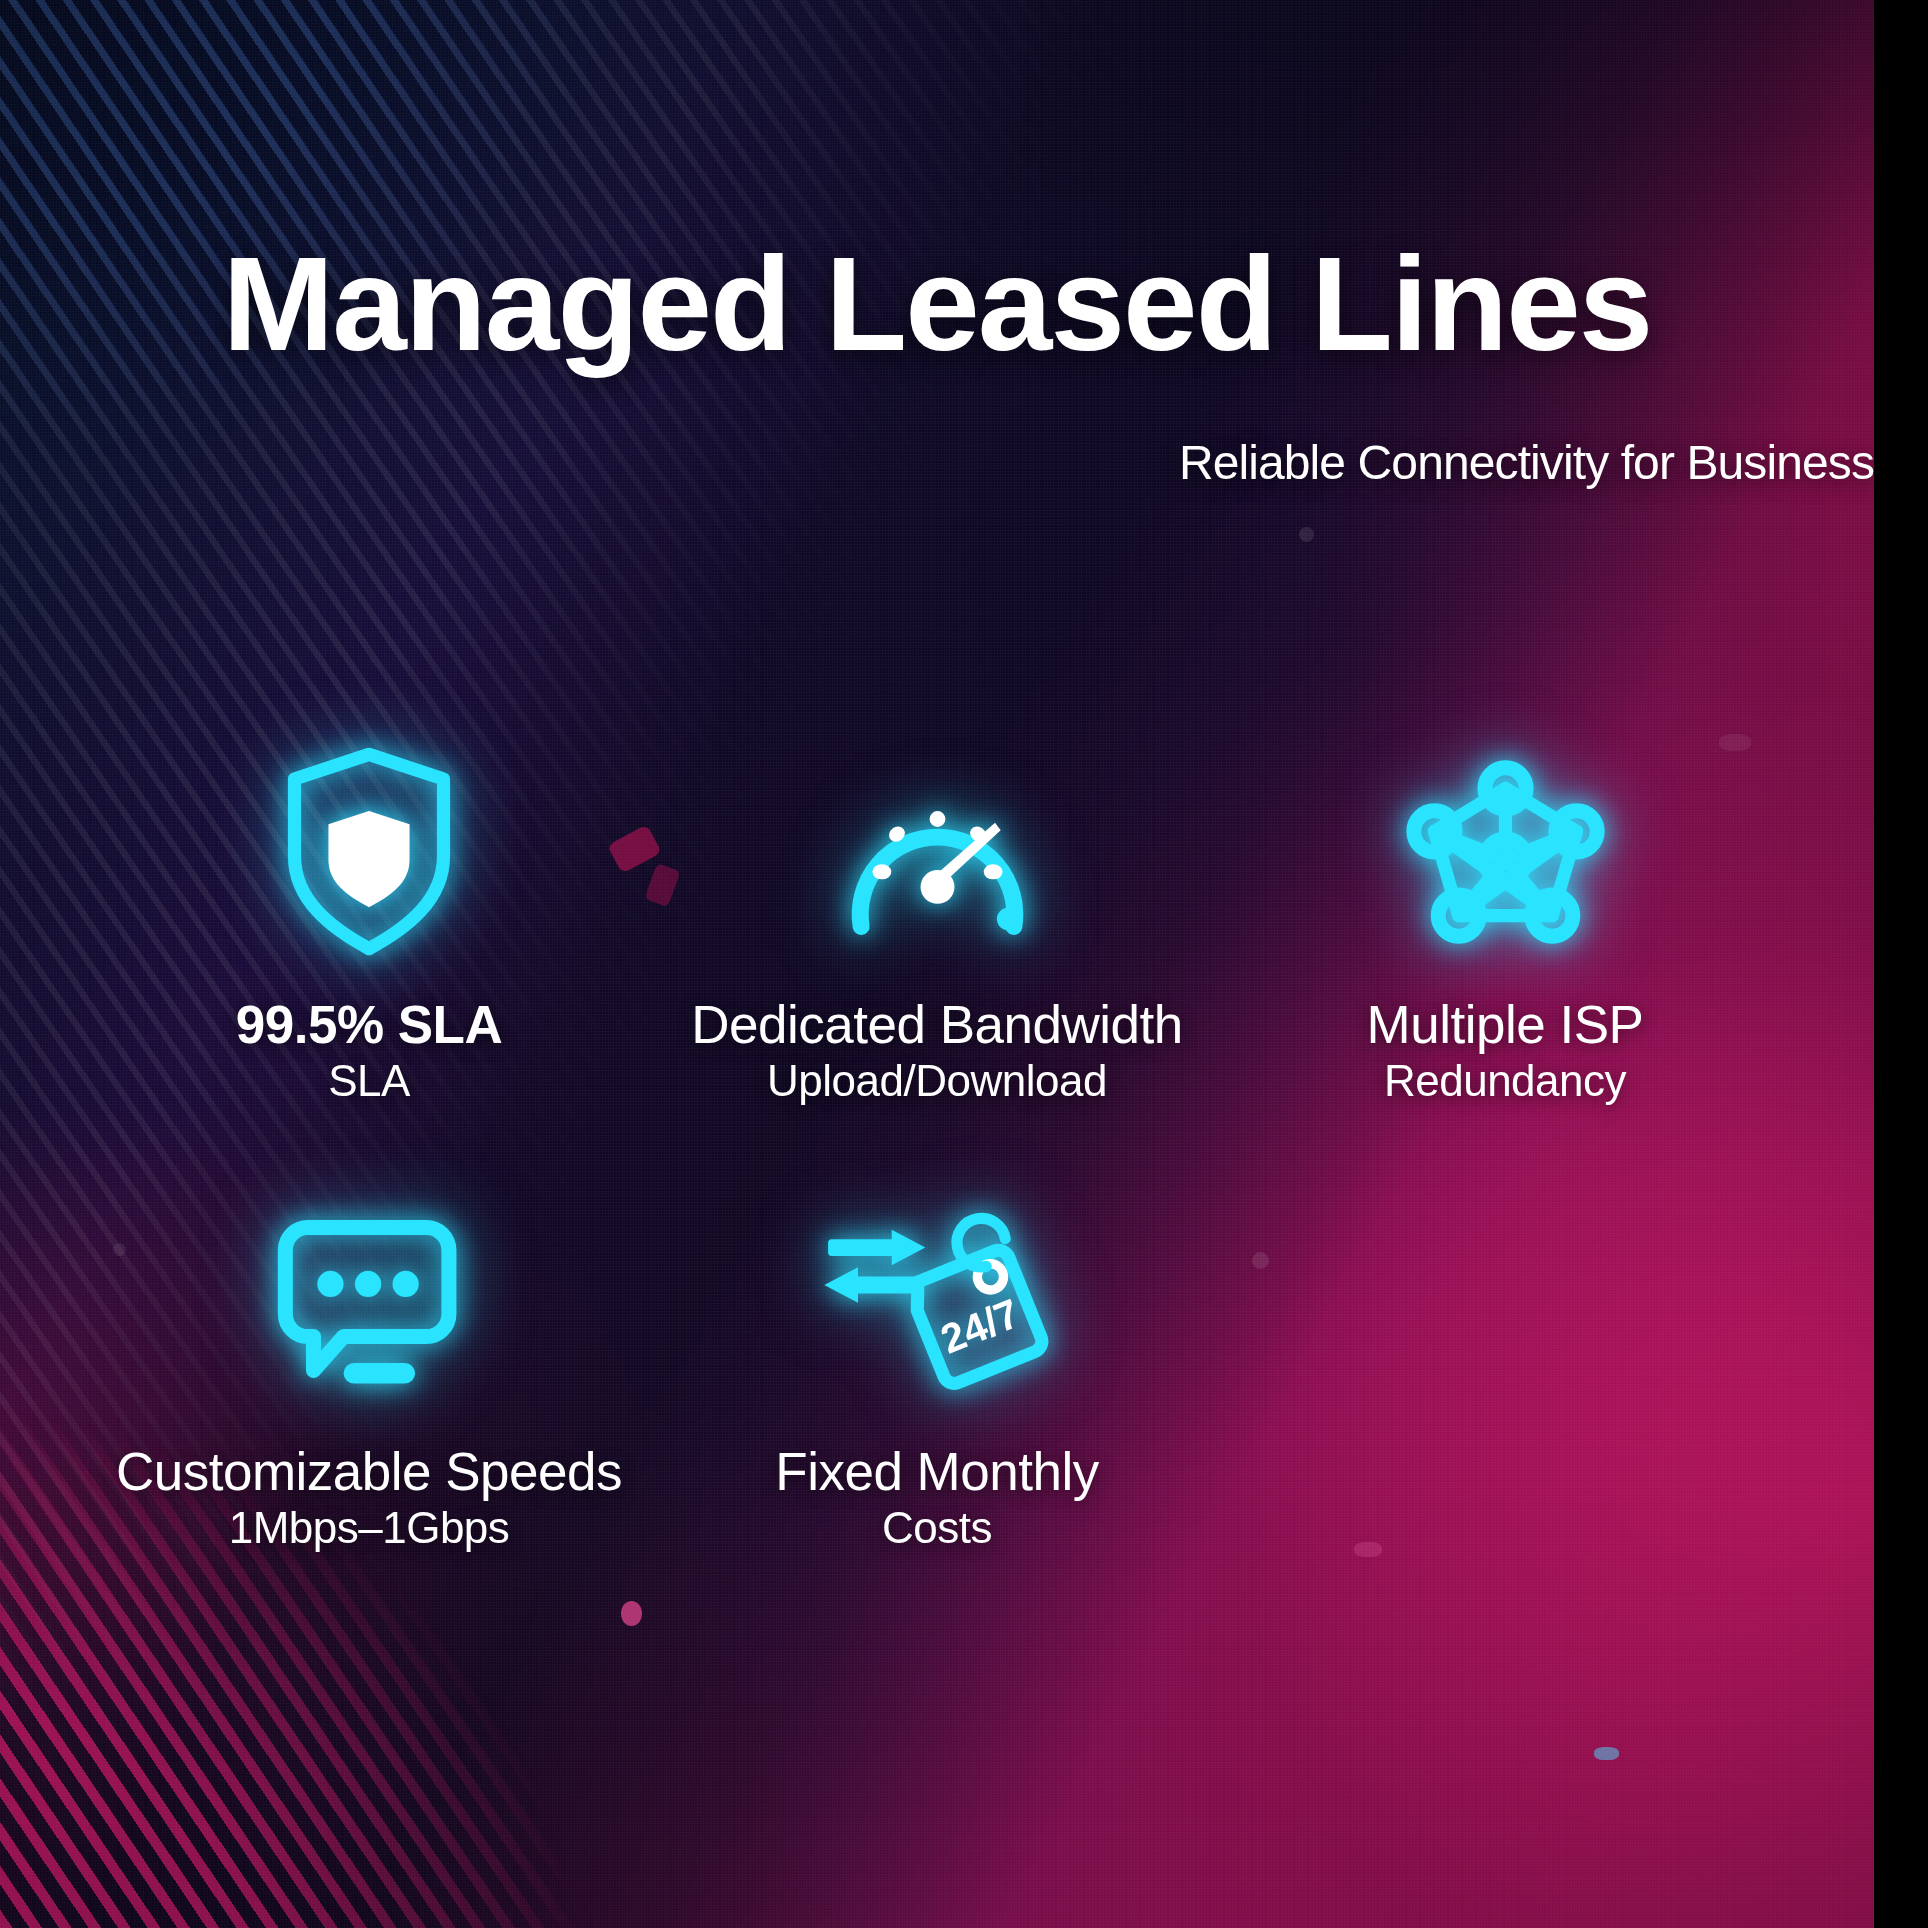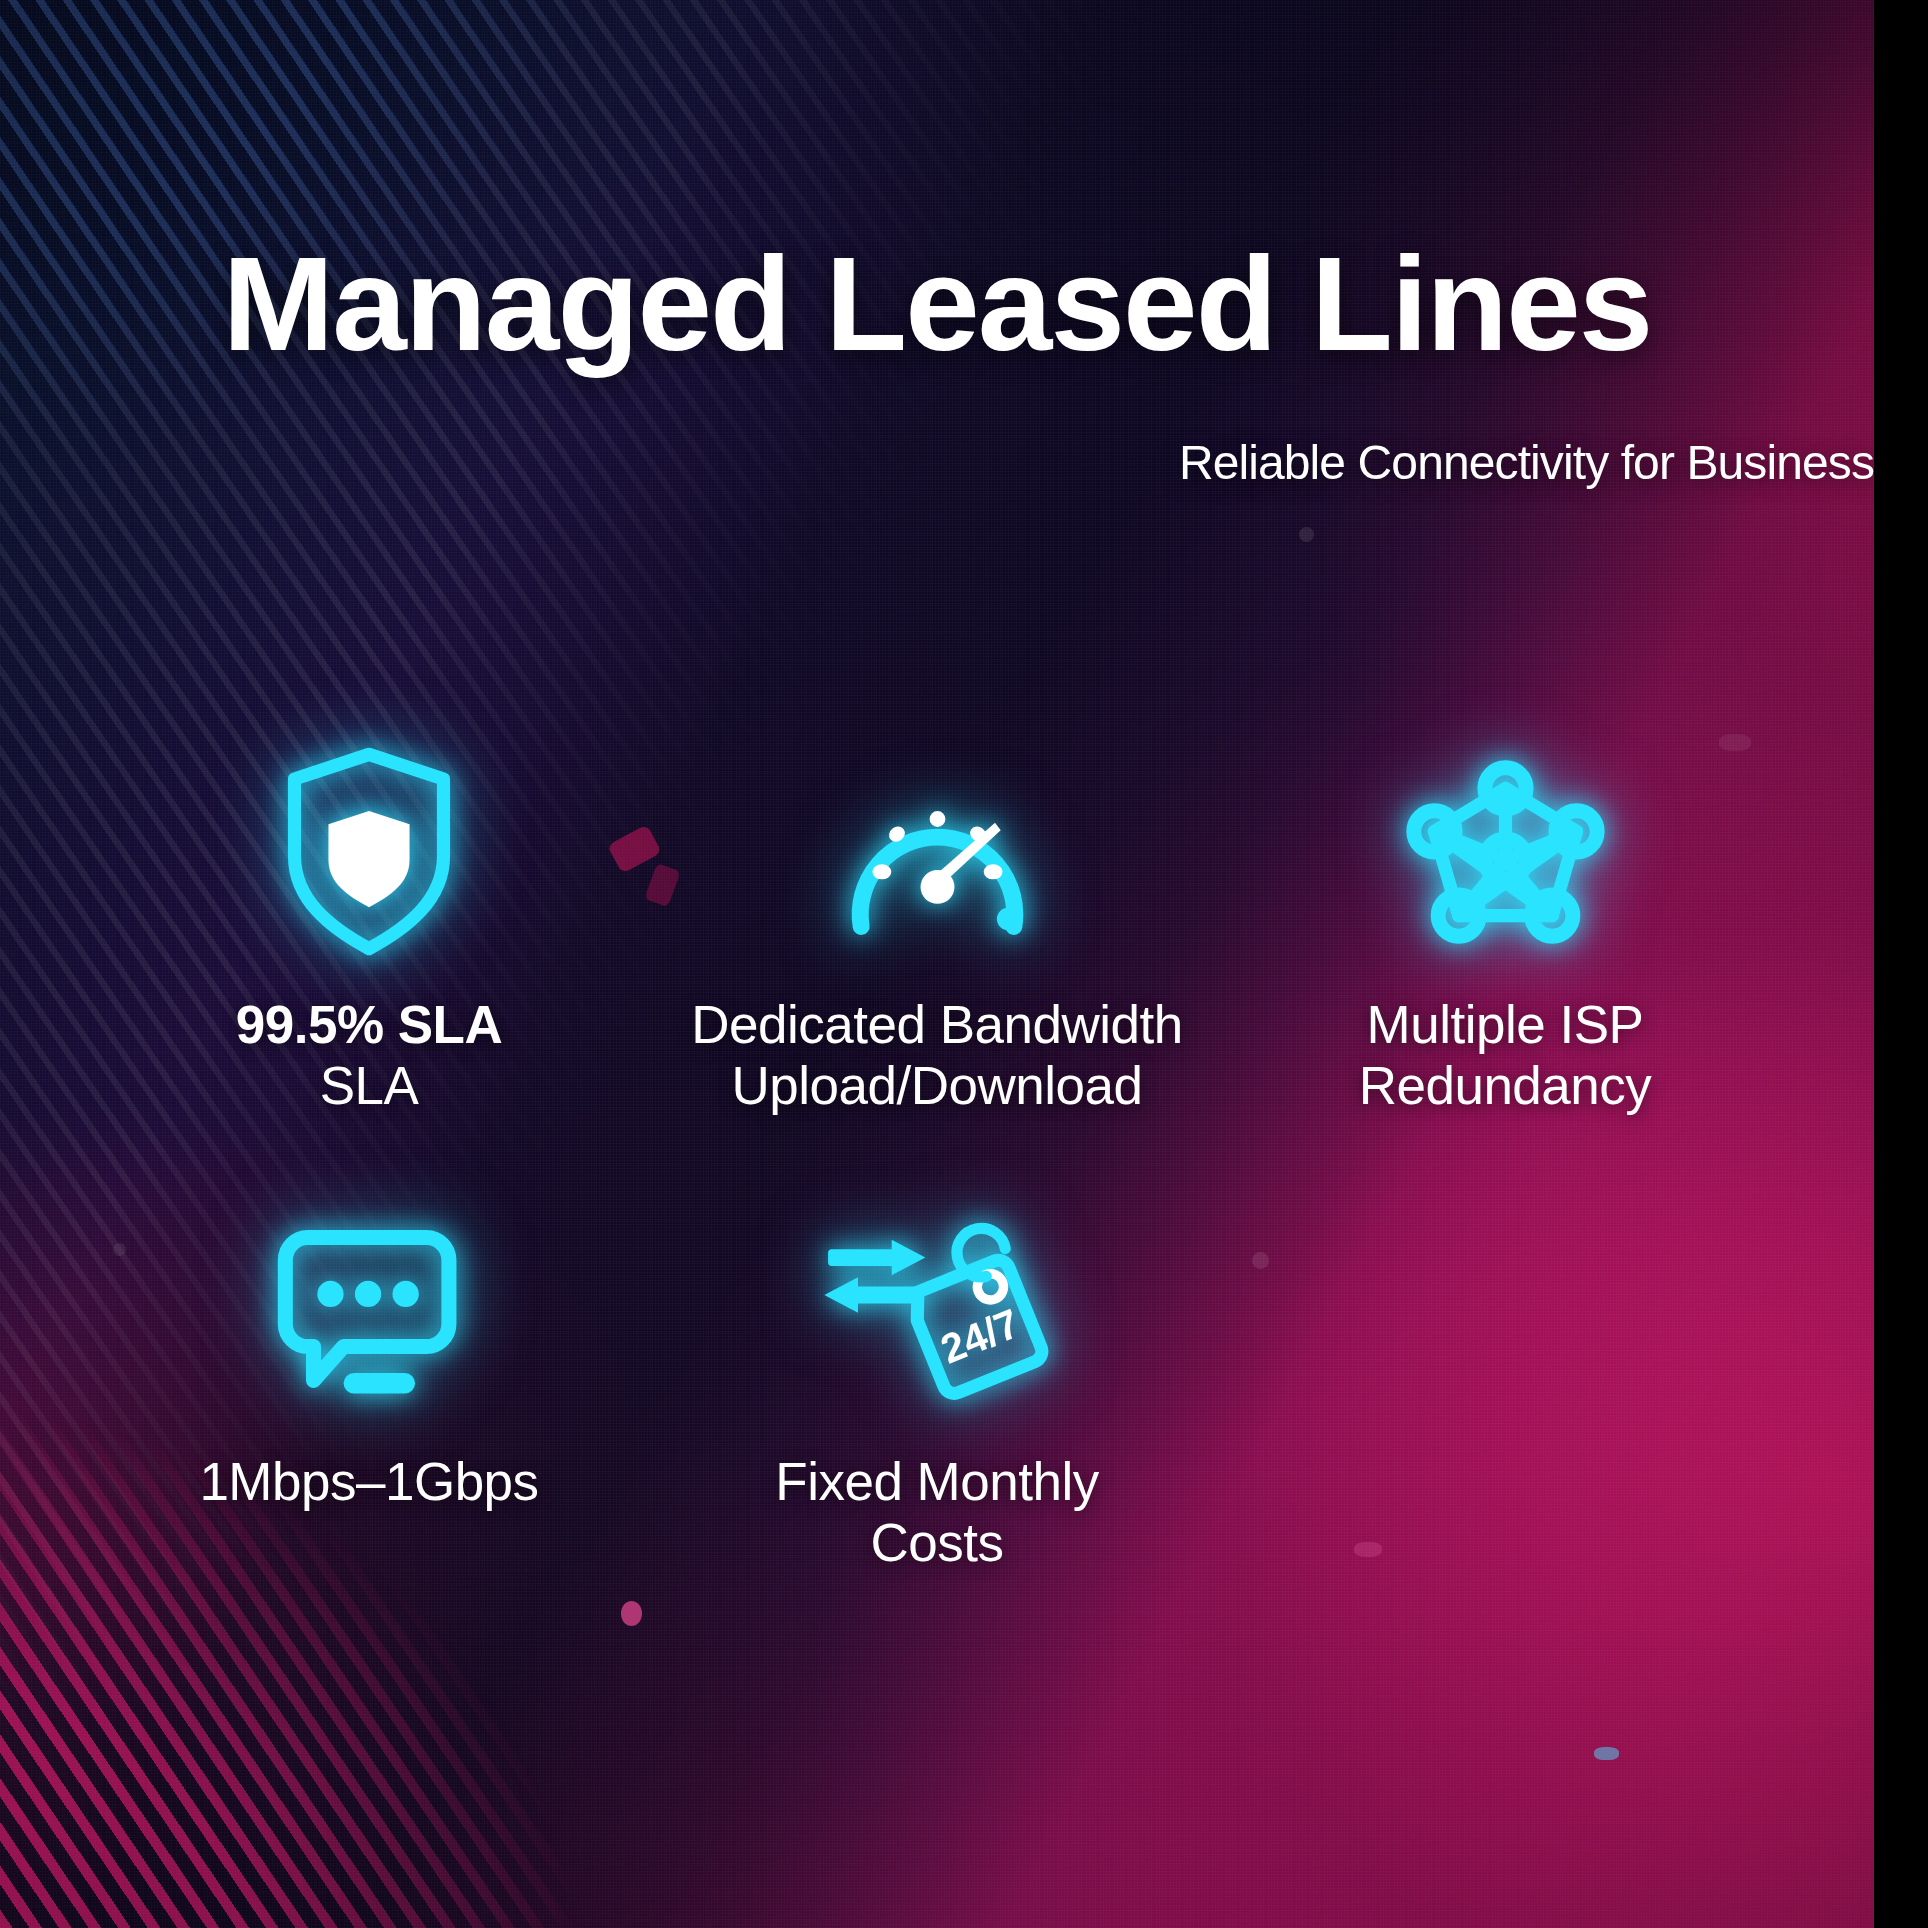--- a/index.html
+++ b/index.html
@@ -117,21 +117,21 @@
   }
   .neon{
     filter:drop-shadow(0 0 13px rgba(45,226,255,.95))
            drop-shadow(0 0 32px rgba(45,226,255,.55));
   }
   .cap{
     text-align:center;color:#fff;line-height:1.16;
     text-shadow:0 2.8px 15px rgba(0,0,0,.55);
   }
   .cap .l1{display:block;font-size:53px;font-weight:normal;letter-spacing:-0.5px;}
-  .cap .l2{display:block;font-size:53px;font-weight:normal;letter-spacing:-0.5px;}
+  .cap .l2{display:block;font-size:44px;font-weight:normal;letter-spacing:-0.5px;}
   .cap.bold .l1{font-weight:bold;}
 </style>
 </head>
 <body>
 
 <div id="poster">
 
   <div class="bg-layer bg-base"></div>
   <div class="bg-layer bg-stripes"></div>
   <div class="bg-layer bg-wedge"></div>
@@ -220,20 +220,21 @@
         <div class="iconwrap">
           <svg class="neon" width="202" height="188" viewBox="0 0 107 100">
             <path d="M21 12 H84 A12 12 0 0 1 96 24 V58 A12 12 0 0 1 84 70 H40 L24 88 V70 H21 A12 12 0 0 1 9 58 V24 A12 12 0 0 1 21 12 Z" fill="none" stroke="#2ae4ff" stroke-width="8" stroke-linejoin="round"></path>
             <circle cx="33" cy="42" r="7" fill="#2ae4ff"></circle>
             <circle cx="53" cy="42" r="7" fill="#2ae4ff"></circle>
             <circle cx="73" cy="42" r="7" fill="#2ae4ff"></circle>
             <rect x="40" y="84" width="38" height="11" rx="5.5" fill="#2ae4ff"></rect>
           </svg>
         </div>
         <div class="cap">
+          <span class="l1">Customizable Speeds</span>
           <span class="l2">1Mbps–1Gbps</span>
         </div>
       </div>
 
       <div class="cell">
         <div class="iconwrap">
           <svg class="neon" width="235" height="202" viewBox="0 0 125 108">
 
             <g fill="#2ae4ff">
               <rect x="4" y="22" width="38" height="9" rx="2"></rect>

